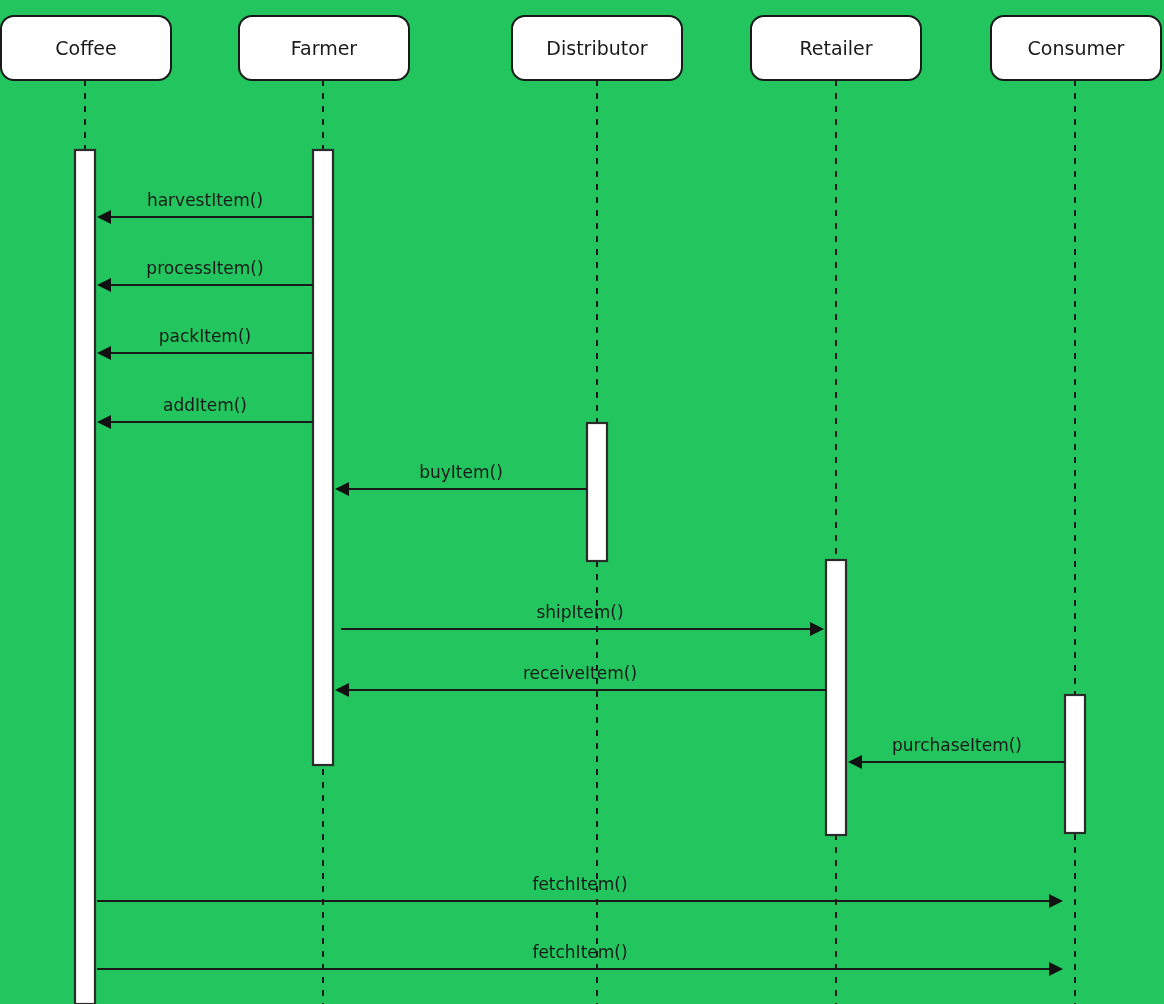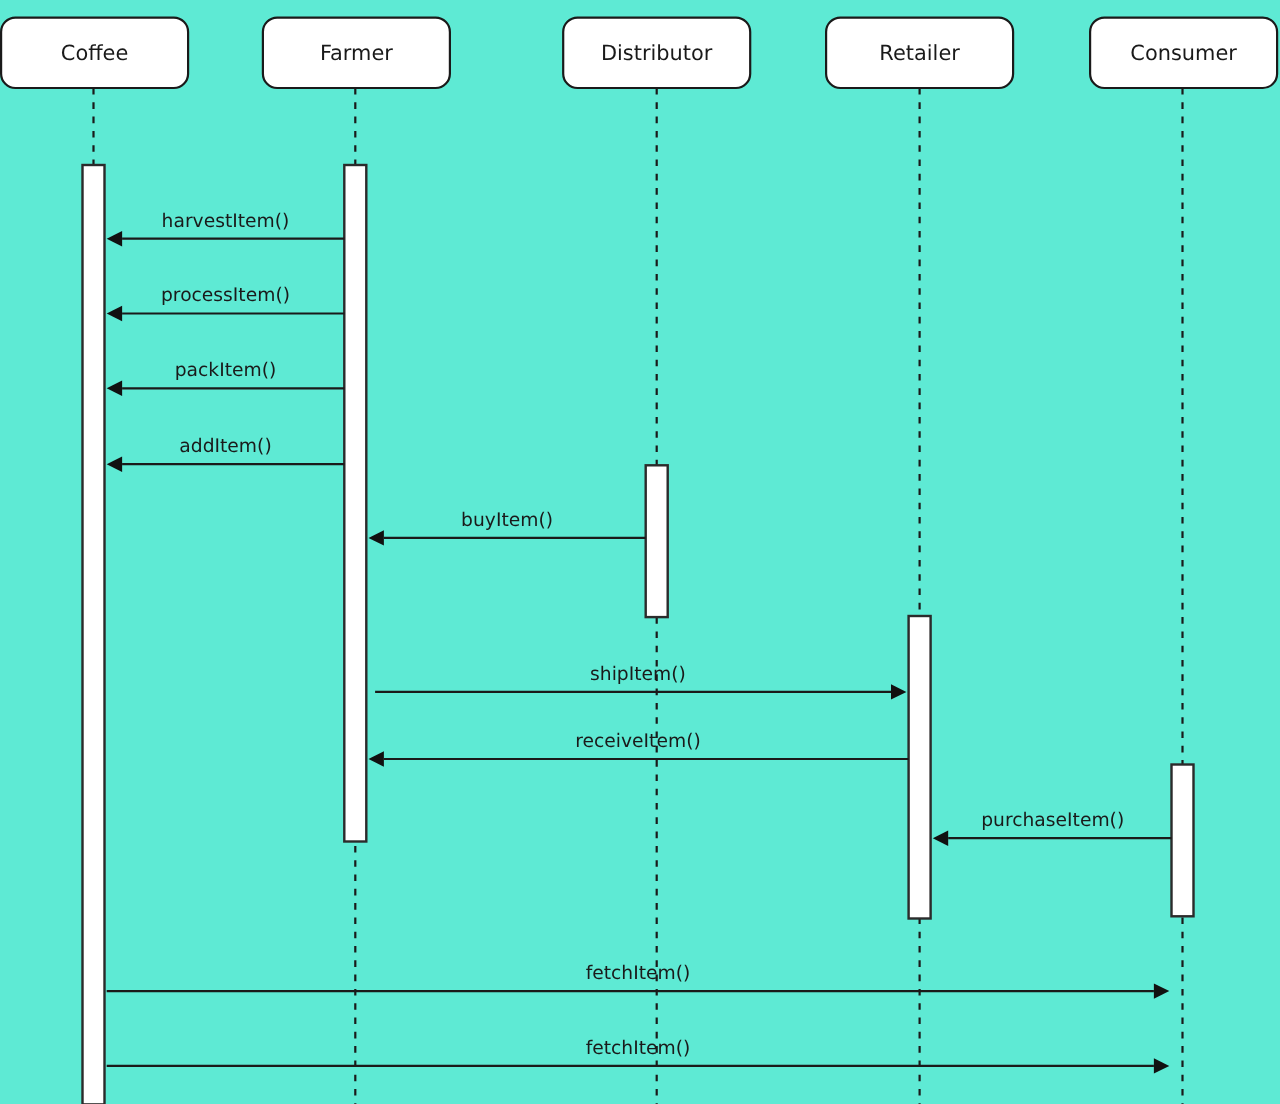--- a/index.html
+++ b/index.html
@@ -8,21 +8,21 @@
     padding: 0;
     background: #ffffff;
   }
   body {
     font-family: "DejaVu Sans", sans-serif;
   }
   #diagram-root {
     position: relative;
     width: 1164px;
     height: 1004px;
-    background: #5eead4;
+    background: #22c55e;
     overflow: hidden;
   }
   #diagram-svg {
     position: absolute;
     left: 0;
     top: 0;
     width: 1164px;
     height: 1004px;
     display: block;
   }

